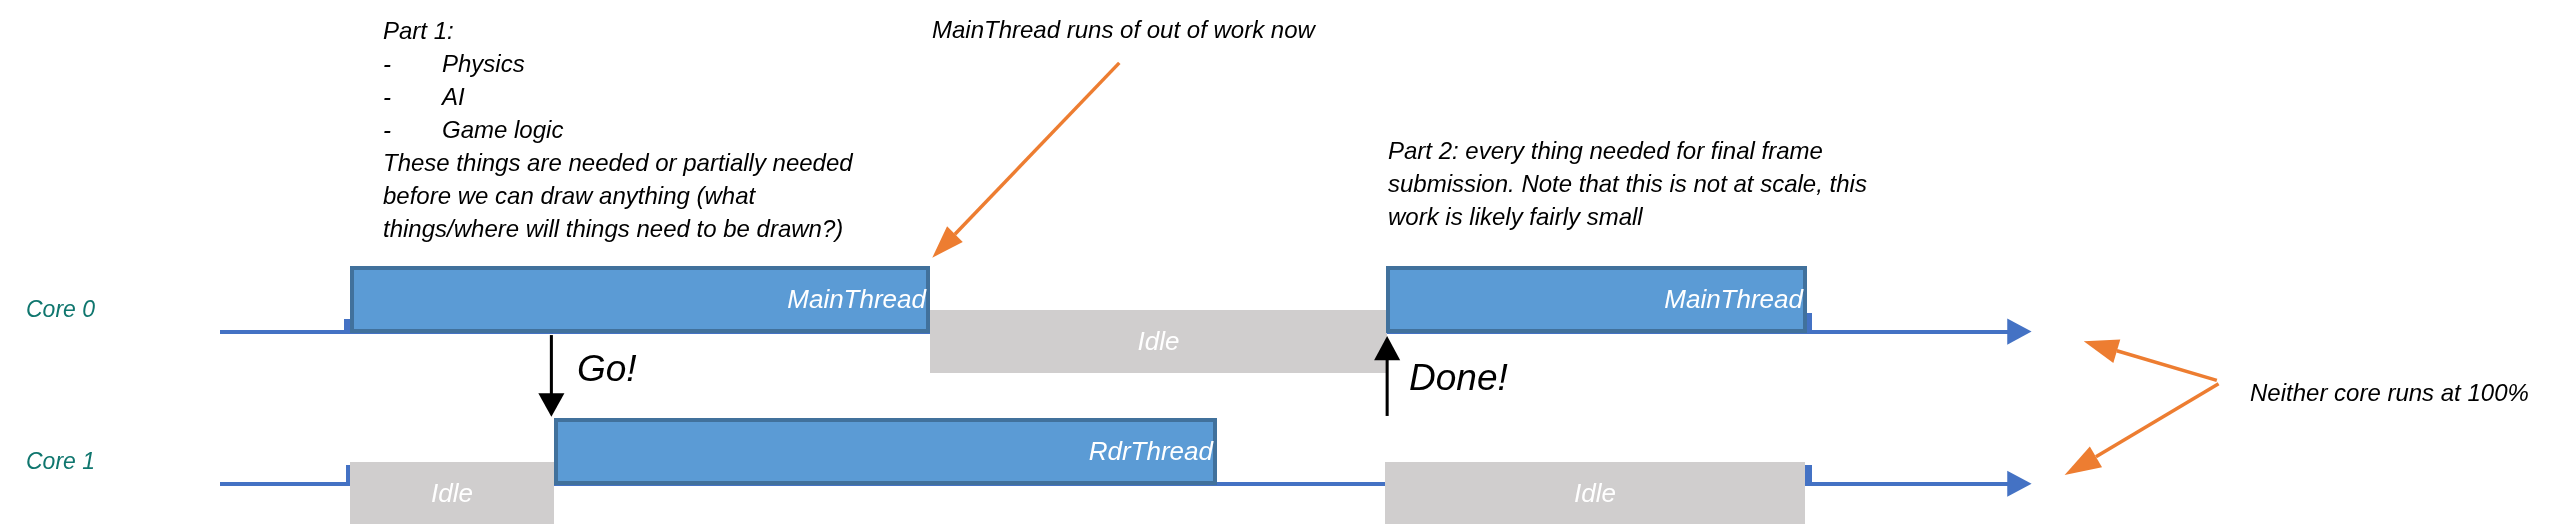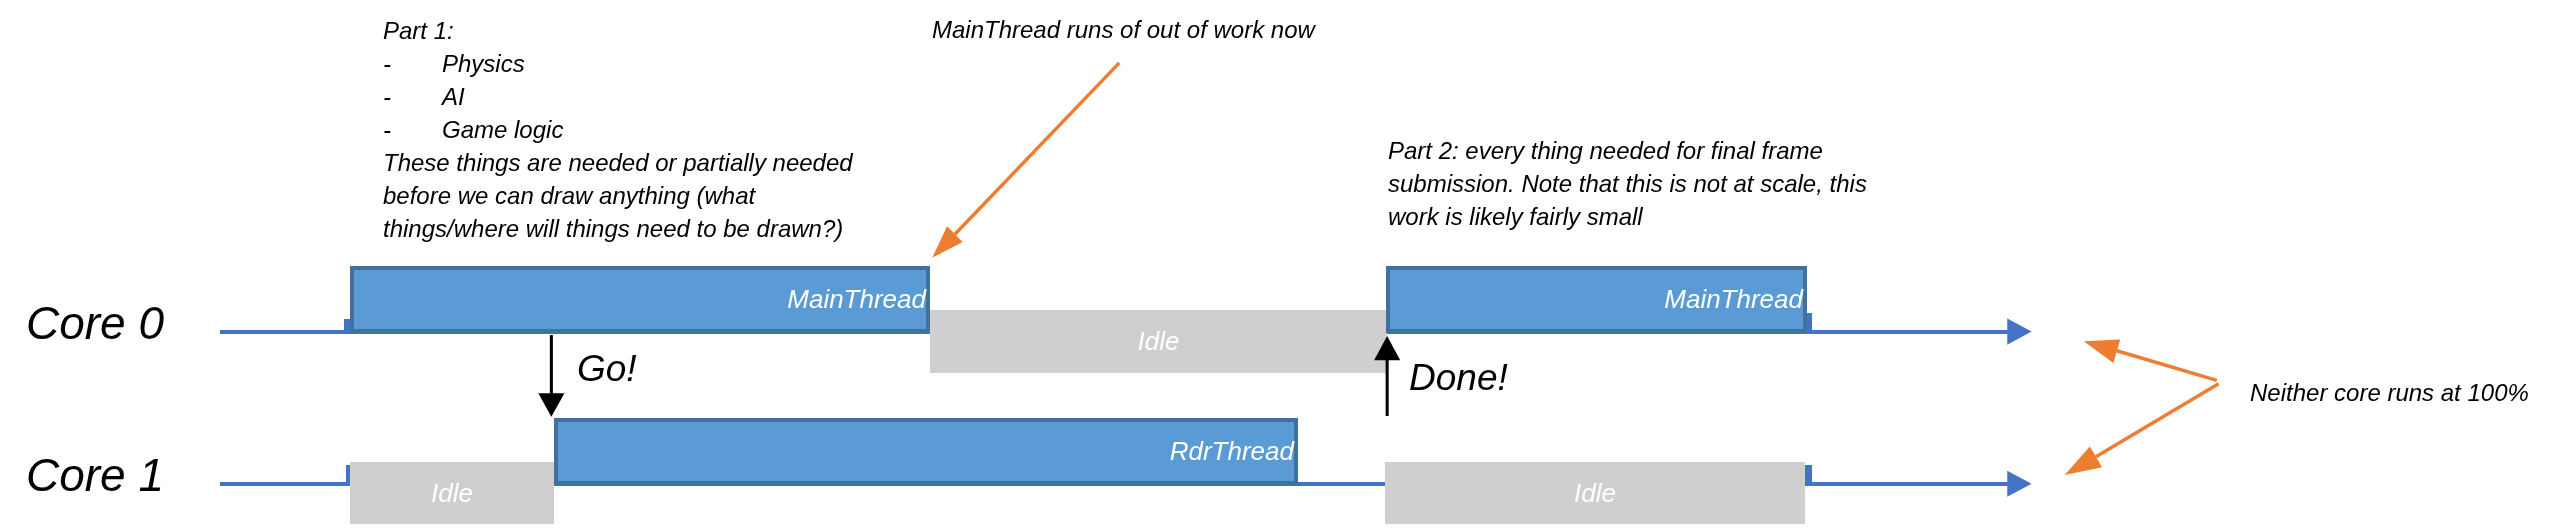--- a/index.html
+++ b/index.html
@@ -1,21 +1,21 @@
 <!DOCTYPE html>
 <html style="--bar-fill: #5B9BD5; --bar-border: #41719C; --idle-fill: #D0CECE; --timeline: #4472C4; --orange: #ED7D31; --bar-text: #FFFFFF;font-size:14px"><head>
 <meta charset="utf-8">
 <style>
   html,body{margin:0;padding:0;background:#fff;}
   #canvas{
     position:relative;width:2576px;height:531px;background:#fff;overflow:hidden;
     font-family:"Liberation Sans",sans-serif;color:#000;font-style:italic;
   }
   .abs{position:absolute;}
-  .core-label{font-size:46px;color:#000000;}
+  .core-label{font-size:23px;color:#0f766e;}
   .timeline{position:absolute;height:3.5px;background:var(--timeline);}
   .bar{
     position:absolute;display:flex;align-items:center;justify-content:center;
     box-sizing:border-box;font-size:26px;color:var(--bar-text);
   }
   .bar.busy{background:var(--bar-fill);border:4.3px solid var(--bar-border);justify-content:flex-end;}
   .bar.idle{background:var(--idle-fill);margin-top:42px;}
   .tick{position:absolute;background:var(--timeline);}
   .note{font-size:24px;line-height:33px;color:#000;}
   .pre{white-space:pre-line;}
@@ -78,21 +78,21 @@
   <div class="bar idle" style="left:930px;top:268px;width:457px;height:63px;">
     <span>Idle</span>
   </div>
   <div class="bar busy" style="left:1386px;top:266px;width:421px;height:67px;">
     <span>MainThread</span>
   </div>
 
   <div class="bar idle" style="left:350px;top:420px;width:204px;height:62px;">
     <span>Idle</span>
   </div>
-  <div class="bar busy" style="left:554px;top:418px;width:744px;height:67px;">
+  <div class="bar busy" style="left:554px;top:418px;width:663px;height:67px;">
     <span>RdrThread</span>
   </div>
   <div class="bar idle" style="left:1385px;top:420px;width:420px;height:62px;">
     <span>Idle</span>
   </div>
 
   <div class="abs signal-label" style="left:577px;top:348px;">Go!</div>
   <div class="abs signal-label" style="left:1409px;top:357px;">Done!</div>
 
   <svg class="overlay" width="2576" height="531" viewBox="0 0 2962 610">

